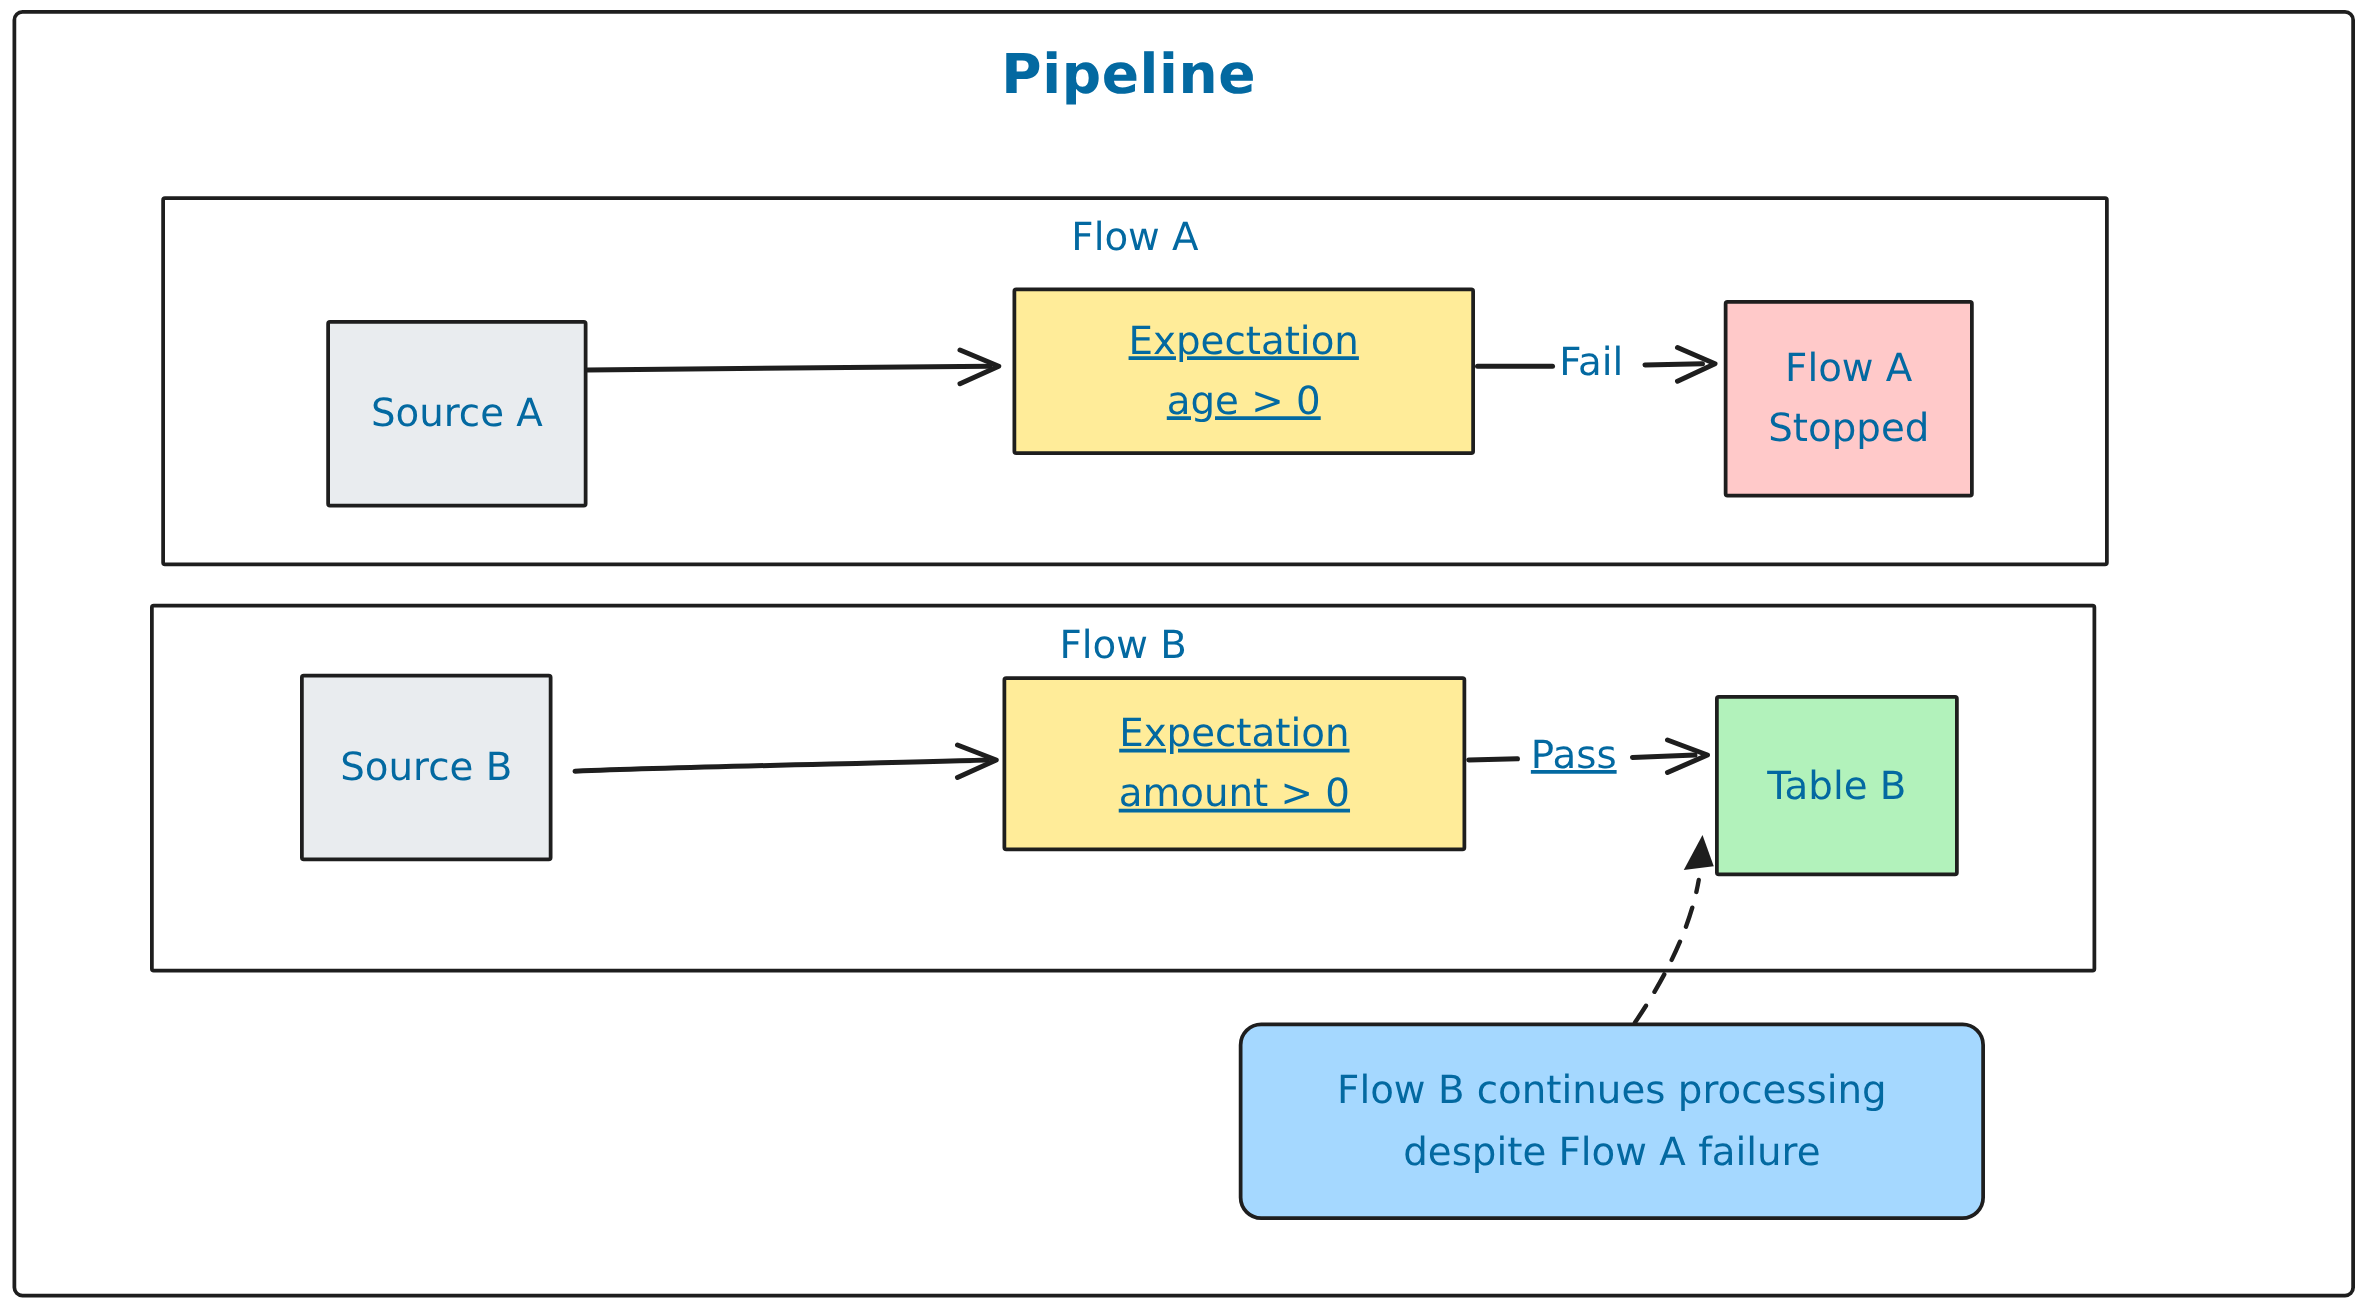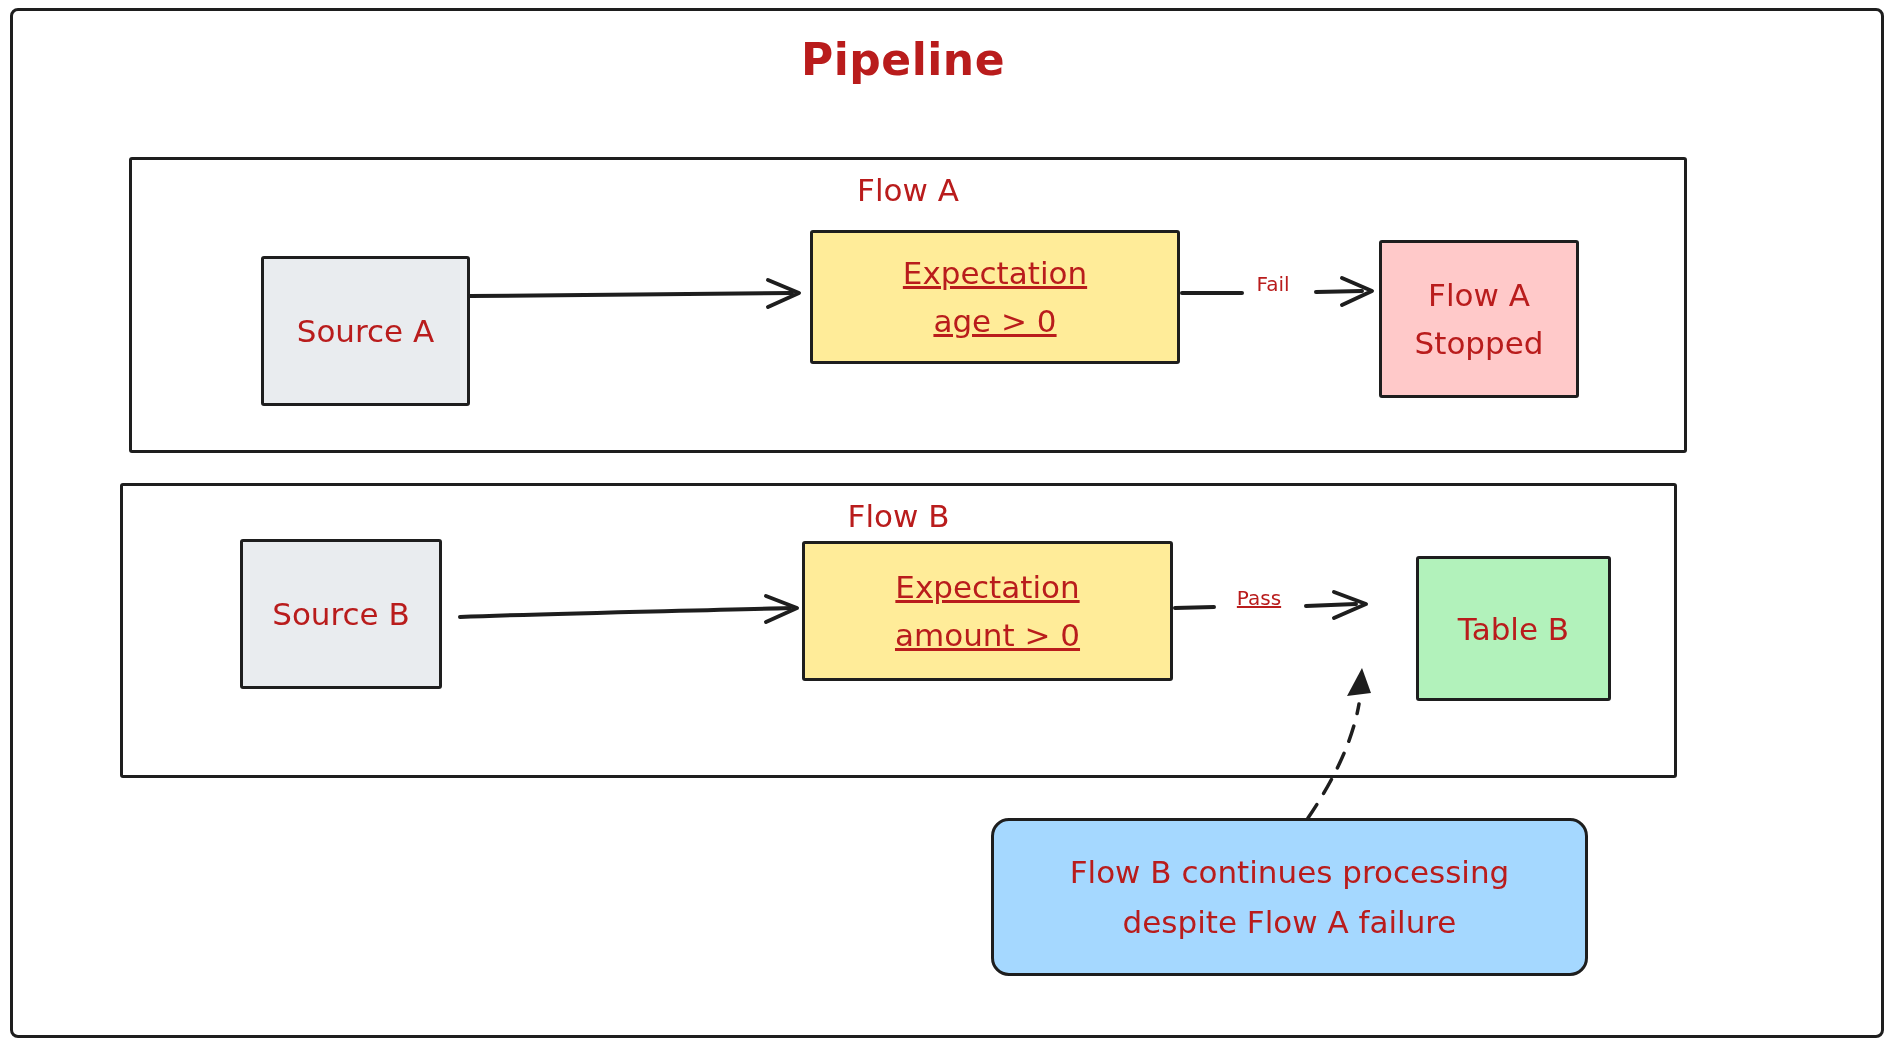--- a/index.html
+++ b/index.html
@@ -2,21 +2,21 @@
 <html><head>
 <meta charset="utf-8">
 <style>
   html, body { margin: 0; padding: 0; background: #ffffff; }
   .canvas {
     position: relative;
     width: 1896px;
     height: 1048px;
     background: #ffffff;
     font-family: "DejaVu Sans", "Liberation Sans", sans-serif;
-    color: #b91c1c;
+    color: #0369a1;
     overflow: hidden;
   }
   .outer-frame {
     position: absolute;
     left: 10px; top: 8px;
     width: 1868px; height: 1024px;
     border: 3px solid #1e1e1e;
     border-radius: 8px;
   }
   .diagram-title {
@@ -54,36 +54,36 @@
     justify-content: center;
     text-align: center;
     font-size: 31px;
     font-weight: 500;
     line-height: 48px;
     box-sizing: border-box;
   }
   .node-source   { background: #e9ecef; }
   .node-expect   { background: #ffec99; text-decoration: underline; }
   .node-stopped  { background: #ffc9c9; }
-  .node-table    { background: #b2f2bb; margin-left: 44px; }
+  .node-table    { background: #b2f2bb; }
   .node-note     { background: #a5d8ff; border-width: 3px; line-height: 50px; border-radius: 18px; }
 
   .source-a  { left: 261px; top: 224px; width: 209px; height: 150px; margin-top: 32px; }
   .expect-a  { left: 810px; top: 230px; width: 370px; height: 134px; }
   .stopped-a { left: 1379px; top: 240px; width: 200px; height: 158px; }
 
   .source-b  { left: 240px; top: 539px; width: 202px; height: 150px; }
   .expect-b  { left: 802px; top: 541px; width: 371px; height: 140px; }
   .table-b   { left: 1372px; top: 556px; width: 195px; height: 145px; }
 
   .note-box  { left: 991px; top: 818px; width: 597px; height: 158px; }
 
   .edge-label {
     position: absolute;
-    font-size: 20px;
+    font-size: 31px;
     font-weight: 500;
     text-align: center;
     width: 120px;
   }
   .fail-label { left: 1213px; top: 272px; }
   .pass-label { left: 1199px; top: 586px; text-decoration: underline; }
 
   svg.wires {
     position: absolute;
     left: 0; top: 0;

